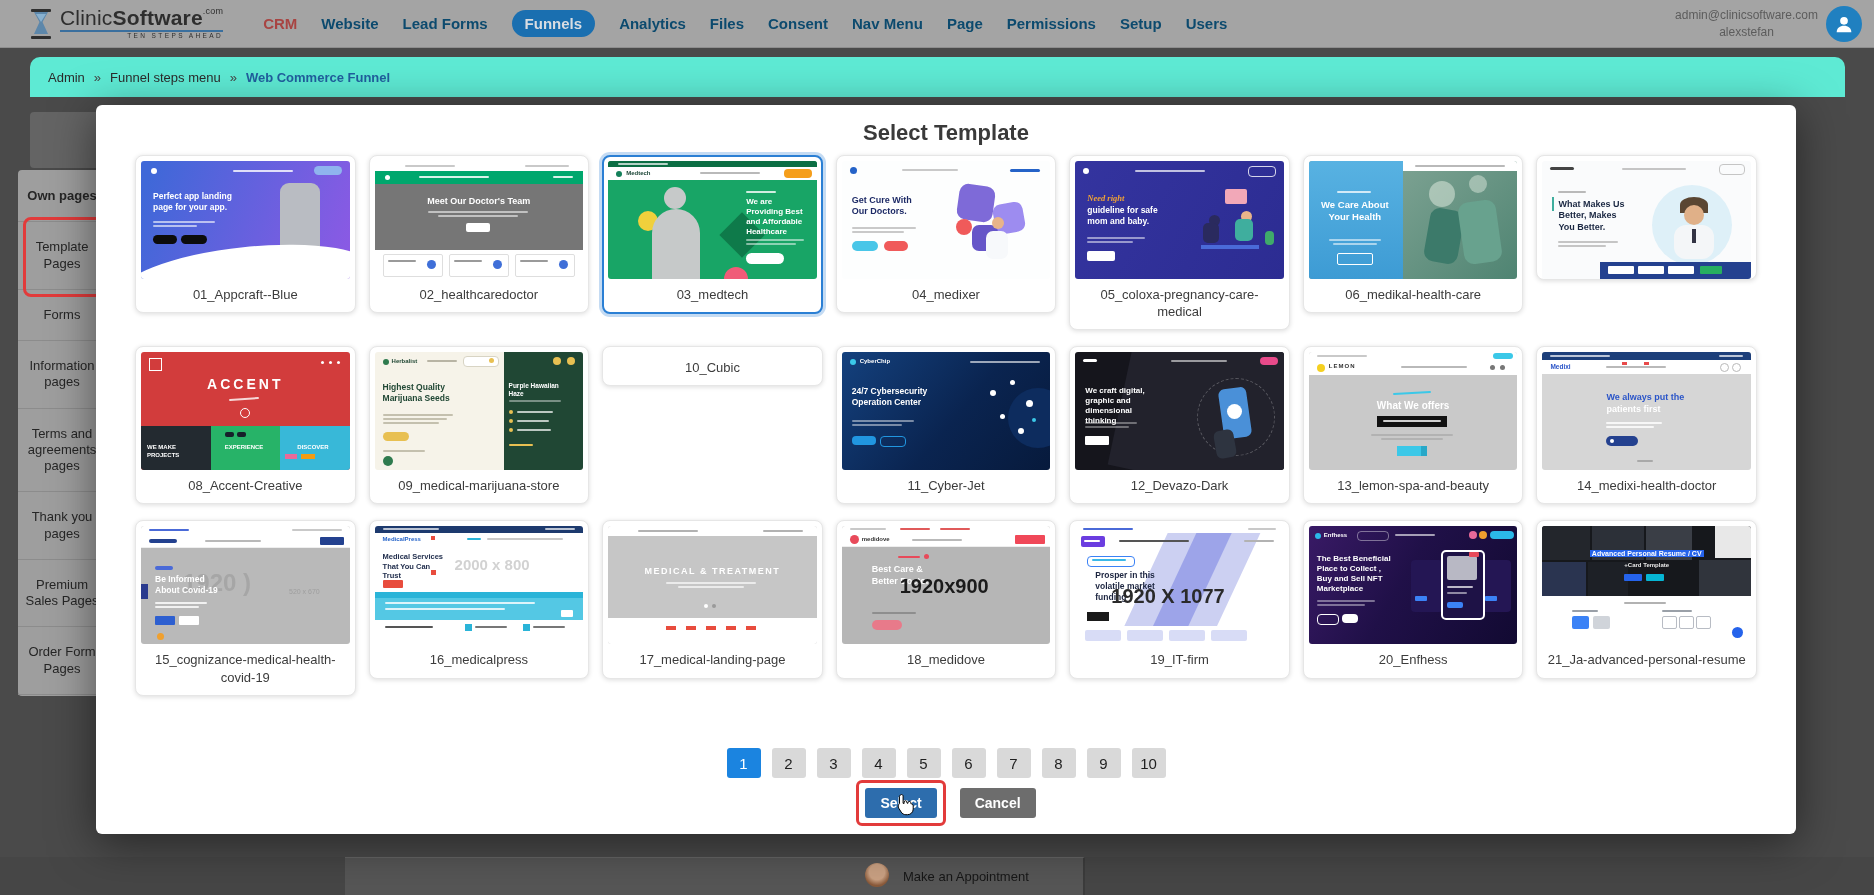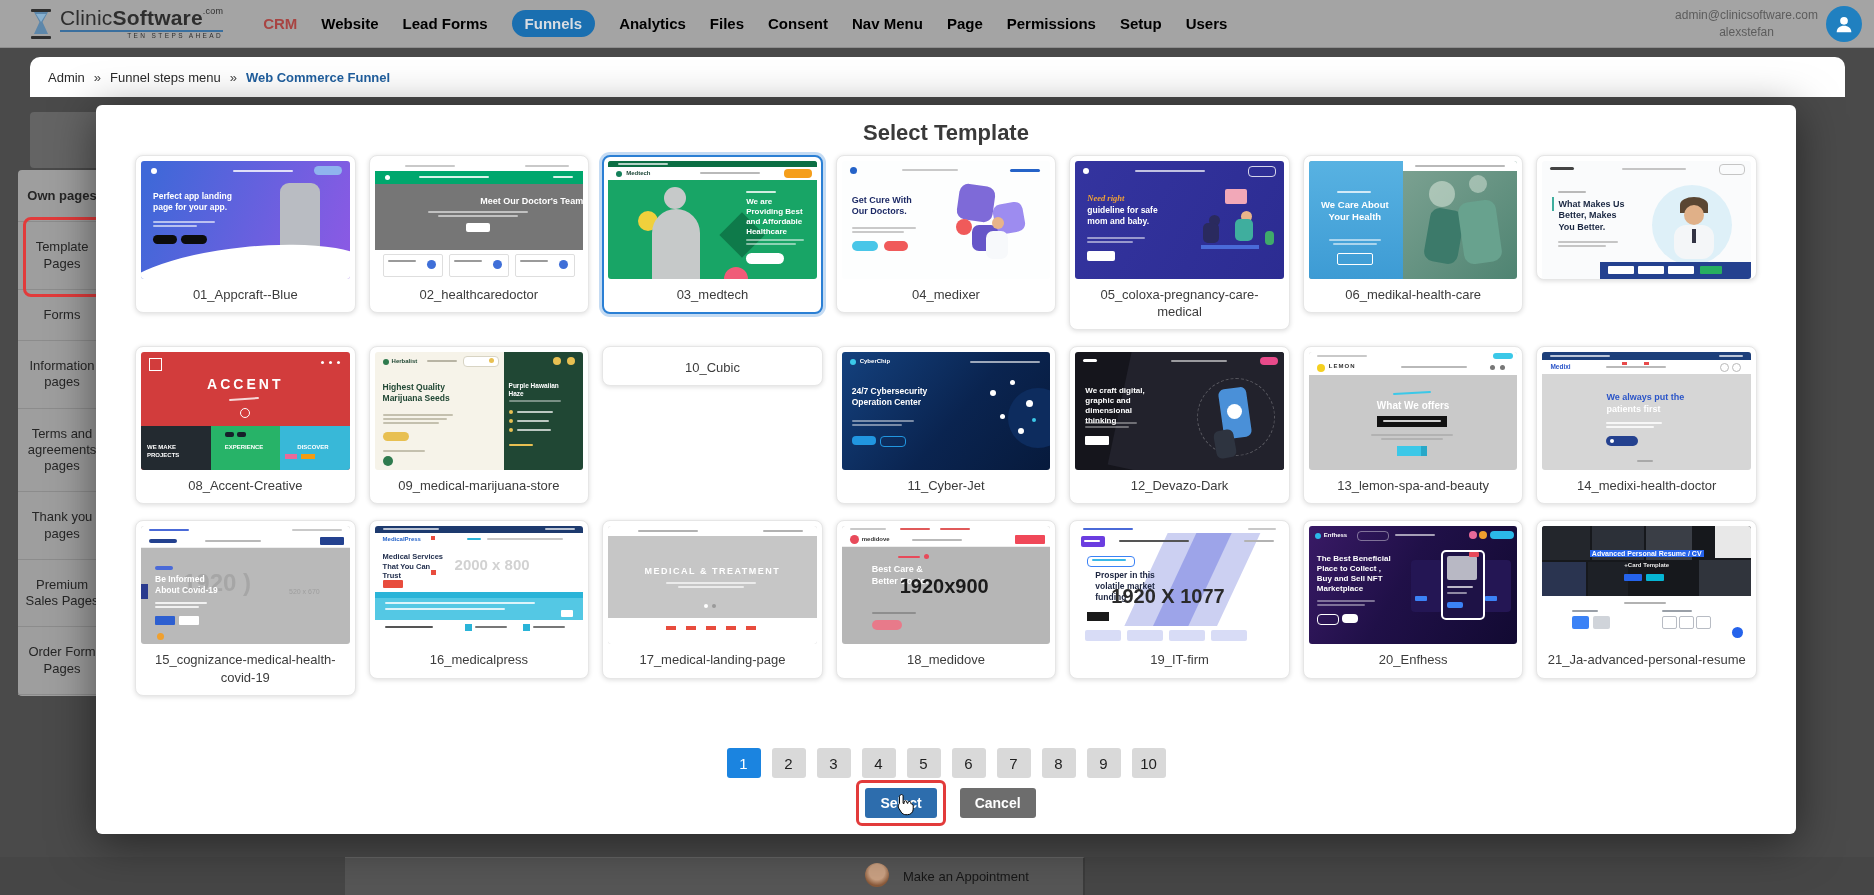--- a/index.html
+++ b/index.html
@@ -10,28 +10,28 @@
   .topnav{position:absolute;top:0;left:0;width:1874px;height:47px;background:#a4a4a4;
           border-bottom:1px solid #8e8e8e;display:flex;align-items:center;z-index:1}
   .logo{display:flex;align-items:center;margin-left:28px;gap:6px}
   .logo-text{line-height:1}
   .logo-main{font-size:21px;color:#2e2e2e;letter-spacing:.2px}
   .logo-main b{font-weight:700}
   .logo-tld{font-size:9px;color:#2e2e2e;vertical-align:top}
   .logo-tag{font-size:6.5px;letter-spacing:2.4px;color:#2e2e2e;border-top:2px solid #3a6f9e;
             margin-top:2px;padding-top:1px;text-align:right}
   .navitems{display:flex;align-items:center;gap:24px;margin-left:40px}
-  .navitem{font-size:15px;font-weight:700;color:#000000;cursor:pointer;white-space:nowrap}
+  .navitem{font-size:15px;font-weight:700;color:#0c4a6e;cursor:pointer;white-space:nowrap}
   .navitem.crm{color:#a84442}
   .navitem.active{background:#1a6fb0;color:#d9dde2;padding:5px 13px;border-radius:16px}
   .userbox{margin-left:auto;display:flex;align-items:center;gap:8px;margin-right:12px}
   .usertext{font-size:12px;color:#5c5c5c;text-align:center;line-height:1.35}
   .avatar{width:36px;height:36px;border-radius:50%;background:#2080c0;display:flex;
           align-items:center;justify-content:center}
-  .crumbbar{position:absolute;top:57px;left:30px;width:1815px;height:40px;background:#ffffff;
+  .crumbbar{position:absolute;top:57px;left:30px;width:1815px;height:40px;background:#5eead4;
             border-radius:10px 10px 0 0;z-index:1}
   .crumb{position:absolute;top:13px;left:18px;font-size:13px;color:#2b2b2b;display:flex;gap:9px}
   .crumb .sep{color:#454545}
   .crumb .last{color:#205f9e;font-weight:700}
   .topleftbox{position:absolute;top:112px;left:30px;width:78px;height:56px;background:#646464;
               border-radius:4px;z-index:1}
   .sidebar{position:absolute;top:170px;left:18px;width:88px;background:#9e9e9e;border-radius:4px;
            z-index:2;padding:1px 0}
   .sb-item{padding:17px 6px;text-align:center;font-size:13px;color:#262626;line-height:1.25;
            border-bottom:1px solid #8c8c8c;cursor:pointer}
@@ -171,21 +171,21 @@
 
     <div class="card">
       <div class="thumb" style="background:#fff">
         <div class="bar" style="left:30px;top:4px;width:50px;height:2px;background:#c9c9c9"></div>
         <div class="bar" style="right:14px;top:4px;width:44px;height:2px;background:#c9c9c9"></div>
         <div class="a" style="left:0;top:10px;width:100%;height:13px;background:#00a76d"></div>
         <div class="dot" style="left:10px;top:14px;width:5px;height:5px;background:#fff"></div>
         <div class="bar" style="left:44px;top:15px;width:70px;height:2px;background:rgba(255,255,255,.85)"></div>
         <div class="bar" style="right:10px;top:15px;width:20px;height:2px;background:rgba(255,255,255,.85)"></div>
         <div class="a" style="left:0;top:23px;width:100%;height:66px;background:#767676"></div>
-        <div class="txt" style="left:0;top:35px;width:100%;text-align:right;font-size:9px;color:#fff">Meet Our Doctor's Team</div>
+        <div class="txt" style="left:0;top:35px;width:100%;text-align:center;font-size:9px;color:#fff">Meet Our Doctor's Team</div>
         <div class="bar" style="left:53px;top:50px;width:100px;height:2px;background:rgba(255,255,255,.55)"></div>
         <div class="bar" style="left:63px;top:54px;width:80px;height:2px;background:rgba(255,255,255,.55)"></div>
         <div class="a" style="left:91px;top:62px;width:24px;height:9px;background:#fff;border-radius:2px"></div>
         <div class="a" style="left:8px;top:93px;width:58px;height:21px;border:1px solid #dedede;border-radius:2px"></div>
         <div class="a" style="left:74px;top:93px;width:58px;height:21px;border:1px solid #dedede;border-radius:2px"></div>
         <div class="a" style="left:140px;top:93px;width:58px;height:21px;border:1px solid #dedede;border-radius:2px"></div>
         <div class="bar" style="left:13px;top:99px;width:28px;height:2px;background:#9a9a9a"></div>
         <div class="bar" style="left:79px;top:99px;width:28px;height:2px;background:#9a9a9a"></div>
         <div class="bar" style="left:145px;top:99px;width:28px;height:2px;background:#9a9a9a"></div>
         <div class="dot" style="left:52px;top:99px;width:9px;height:9px;background:#3f6fd8"></div>

